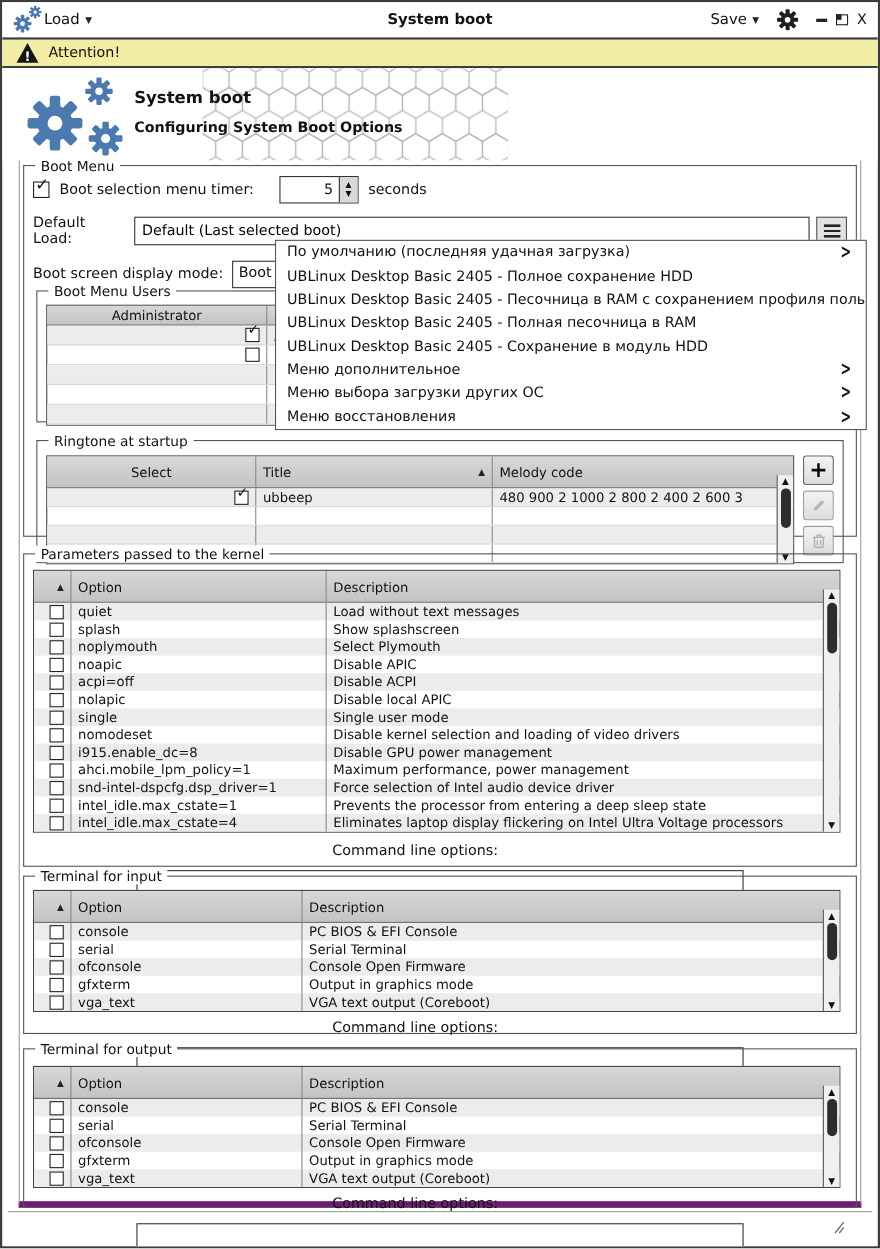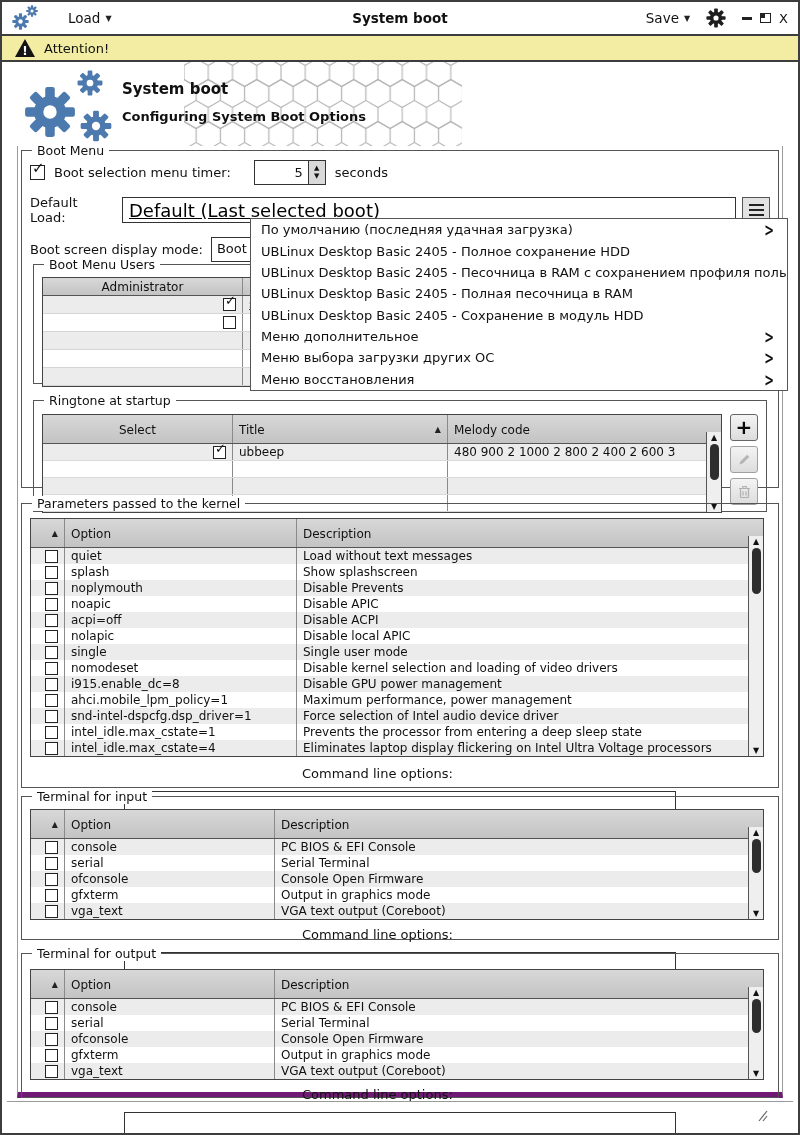--- a/index.html
+++ b/index.html
@@ -3,21 +3,21 @@
 <meta charset="utf-8">
 <style>
   * { box-sizing: border-box; margin: 0; padding: 0; }
   html,body { width:800px; height:1135px; overflow:hidden; }
   body { font-family: "DejaVu Sans", "Liberation Sans", sans-serif; font-size:13px; color:#111; background:#fff; }
 
   .window { width:800px; height:1135px; border:2px solid #3d3d3d; background:#fff; position:relative; display:flex; flex-direction:column; overflow:hidden; }
 
   
   .titlebar { height:34px; flex:0 0 auto; border-bottom:2px solid #3d3d3d; display:flex; align-items:center; padding:0 10px; position:relative; background:#fff; }
-  .tb-left { display:flex; align-items:center; gap:28px; }
+  .tb-left { display:flex; align-items:center; gap:0; }
   .tb-title { position:absolute; left:0; right:0; text-align:center; font-weight:bold; font-size:13.5px; pointer-events:none; }
   .tb-right { margin-left:auto; display:flex; align-items:center; gap:16px; }
   .menu-btn { display:flex; align-items:center; gap:5px; cursor:pointer; font-size:13.5px; }
   .caret { font-size:8px; color:#222; }
   .winctl { display:flex; align-items:center; gap:8px; }
   .ic-min { width:10px; height:3px; background:#222; }
   .ic-max { width:11px; height:10px; border:1.5px solid #222; position:relative; }
   .ic-max::before { content:""; position:absolute; left:-1.5px; top:-1.5px; width:5px; height:5px; background:#222; }
   .ic-close { font-size:13px; line-height:13px; }
 
@@ -50,21 +50,21 @@
 
   .cb { display:inline-block; width:15px; height:15px; border:1.6px solid #222; background:#fff; position:relative; vertical-align:middle; }
   .cb .tick { position:absolute; left:1px; top:-7px; font-size:15px; font-weight:bold; color:#111; }
   .cb.sm { width:13px; height:13px; border-width:1.4px; }
   .cb.sm .tick { font-size:13px; top:-6px; }
 
   .spin { display:flex; width:72px; height:25px; border:1.6px solid #333; background:#fff; }
   .spin-val { flex:1; text-align:right; padding:4px 5px 0 0; font-size:13px; }
   .spin-btns { width:17px; border-left:1.4px solid #333; background:#d9d9d9; display:flex; flex-direction:column; align-items:center; justify-content:center; font-size:7px; line-height:8px; color:#111; cursor:pointer; }
 
-  .txt-input { height:26px; border:1.6px solid #333; background:#fff; font-family:inherit; font-size:18px; padding:0 6px;text-decoration:underline; }
+  .txt-input { height:26px; border:1.6px solid #333; background:#fff; font-family:inherit; font-size:13px; padding:0 6px; }
   .grow { flex:1; }
   .menu-sq { width:28px; height:26px; border:1px solid #555; background:#e2e2e2; display:flex; align-items:center; justify-content:center; cursor:pointer; flex:0 0 auto; }
   .ham { width:15px; height:12px; background:linear-gradient(#222 0 2.4px, transparent 2.4px 4.8px, #222 4.8px 7.2px, transparent 7.2px 9.6px, #222 9.6px 12px); }
   .mini-combo { width:64px; height:25px; border:1.4px solid #333; padding:3px 0 0 5px; overflow:hidden; white-space:nowrap; background:#fff; }
 
   .g-users { margin-top:2px; width:462px; height:120px; padding:0 8px; }
   .g-ring { margin-top:16px; height:112px; display:flex; align-items:flex-start; padding-top:13px; }
 
   
   .tbl { border:1px solid #444; background:#fff; position:relative; }
@@ -358,21 +358,21 @@
 
             <div class="tr">
               <div class="td c-center"><span class="cb sm"></span></div>
               <div class="td">splash</div>
               <div class="td">Show splashscreen</div>
             </div>
 
             <div class="tr">
               <div class="td c-center"><span class="cb sm"></span></div>
               <div class="td">noplymouth</div>
-              <div class="td">Disable Prevents</div>
+              <div class="td">Select Plymouth</div>
             </div>
 
             <div class="tr">
               <div class="td c-center"><span class="cb sm"></span></div>
               <div class="td">noapic</div>
               <div class="td">Disable APIC</div>
             </div>
 
             <div class="tr">
               <div class="td c-center"><span class="cb sm"></span></div>

